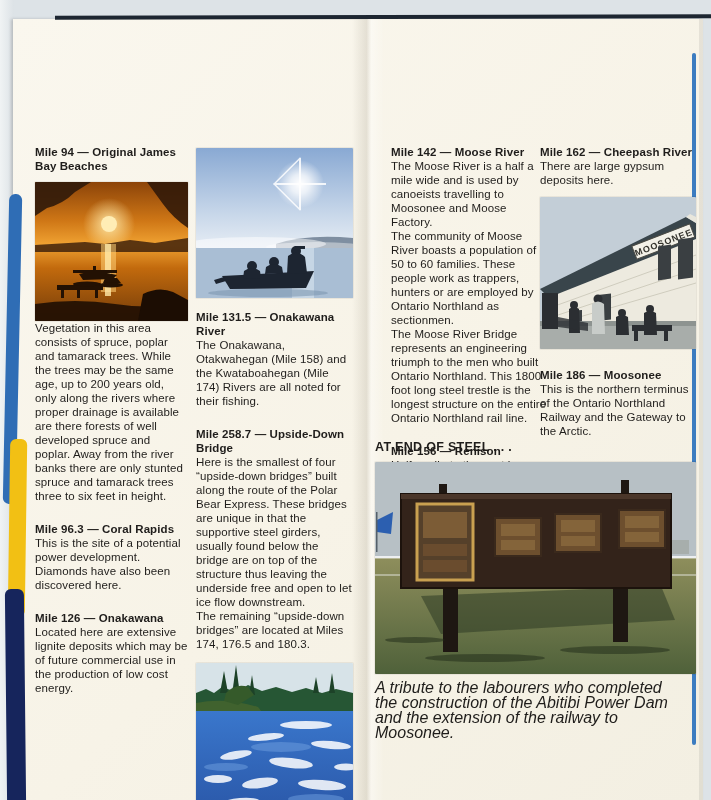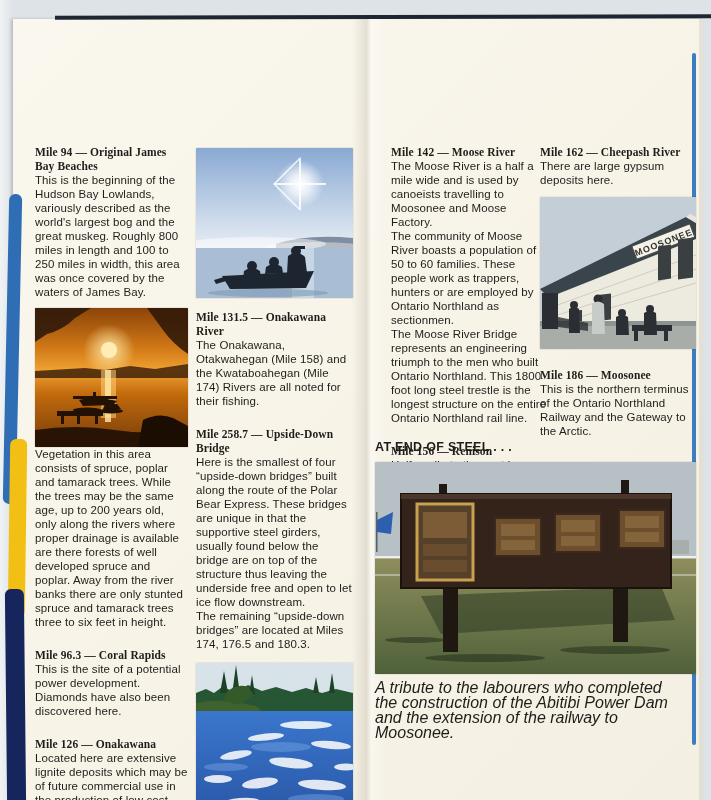--- a/index.html
+++ b/index.html
@@ -20,21 +20,21 @@
   .fold{position:absolute;left:339px;top:0;width:32px;height:781px;
     background:linear-gradient(to right,rgba(120,110,90,0) 0%,rgba(120,110,90,.16) 45%,rgba(255,255,255,.4) 60%,rgba(120,110,90,0) 100%);}
   .right-rule{position:absolute;left:679px;top:34px;width:4px;height:692px;background:#3c7cc0;border-radius:2px;}
   .right-page-edge{position:absolute;left:686px;top:0;width:4px;height:781px;background:rgba(0,0,0,.07);}
 
   .col{position:absolute;color:#1f1d1b;font-size:11.5px;line-height:14px;letter-spacing:.1px;}
   .col1{left:35px;top:145px;width:153px;}
   .col2{left:196px;top:148px;width:157px;}
   .col3{left:391px;top:145px;width:158px;}
   .col4{left:540px;top:145px;width:156px;}
-  .h{font-weight:700;margin:19px 0 0;font-family:Liberation Serif, serif;}
+  .h{font-weight:700;margin:19px 0 0;}
   .h.first{margin-top:0;}
   .p{margin:0;}
   .p.gap{margin-top:0;}
   .photo{overflow:hidden;border-radius:1px;box-shadow:0 0 0 1px rgba(0,0,0,.06);}
   .photo svg{display:block;}
   .ph-sunset{margin-top:9px;width:153px;height:139px;}
   .ph-canoe{width:157px;height:150px;margin-bottom:12px;}
   .ph-rapids{width:157px;height:152px;margin-top:12px;}
   .ph-station{width:156px;height:152px;margin-top:10px;}
   .steel{position:absolute;left:375px;top:440px;width:302px;}
@@ -52,21 +52,20 @@
     <div class="stripe stripe-yellow"></div>
     <div class="stripe stripe-navy"></div>
     <div class="fold"></div>
     <div class="right-rule"></div>
     <div class="right-page-edge"></div>
   </div>
   <div class="top-edge"></div>
 
   <section class="col col1">
     <div class="h first">Mile 94 — Original James Bay Beaches</div>
-    <p class="p">This is the beginning of the Hudson Bay Lowlands, variously described as the world's largest bog and the great muskeg. Roughly 800 miles in length and 100 to 250 miles in width, this area was once covered by the waters of James Bay.</p>
 
     <div class="photo ph-sunset">
       <svg width="153" height="139" viewBox="0 0 153 139" xmlns="http://www.w3.org/2000/svg">
         <defs>
           <linearGradient id="sun1" x1="0" y1="0" x2="0" y2="1">
             <stop offset="0" stop-color="#8c4409"></stop>
               <stop offset=".28" stop-color="#cf7716"></stop>
             <stop offset=".45" stop-color="#f0a232"></stop>
               <stop offset=".62" stop-color="#c26a0d"></stop>
             <stop offset="1" stop-color="#743c09"></stop>

